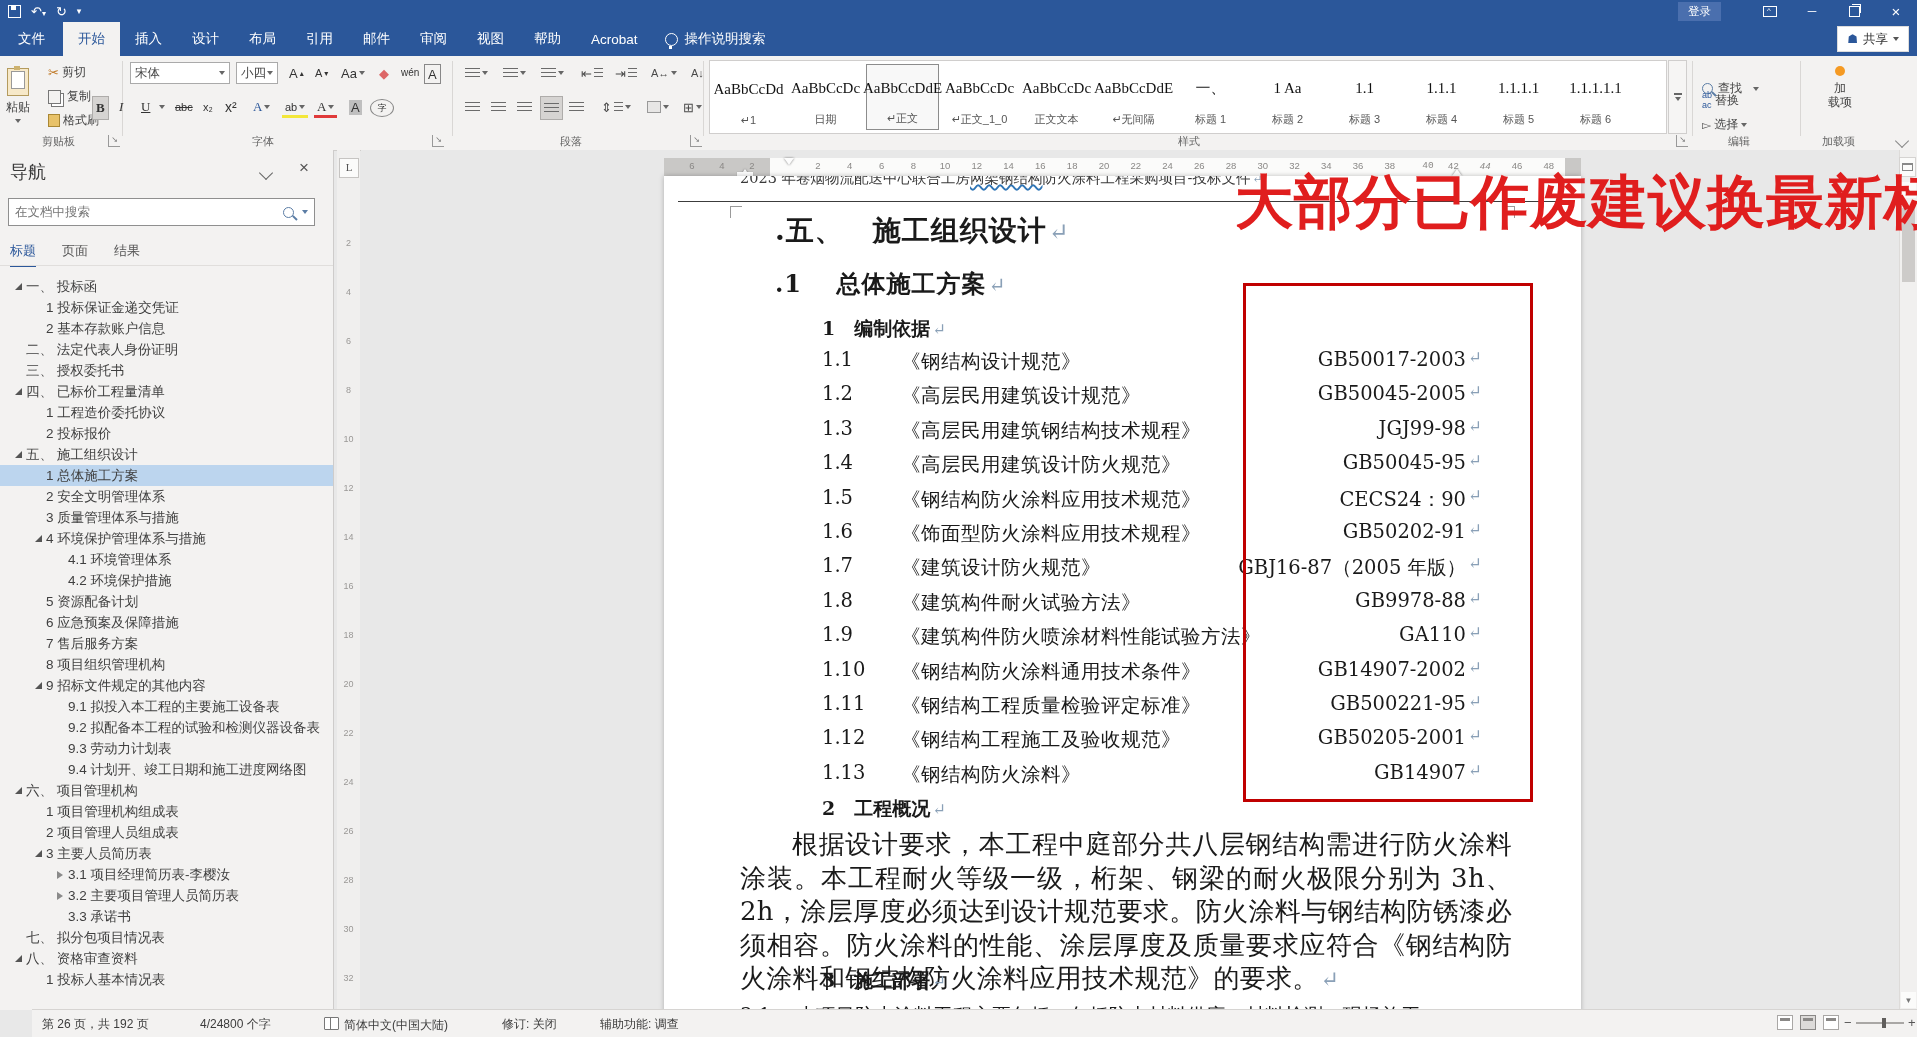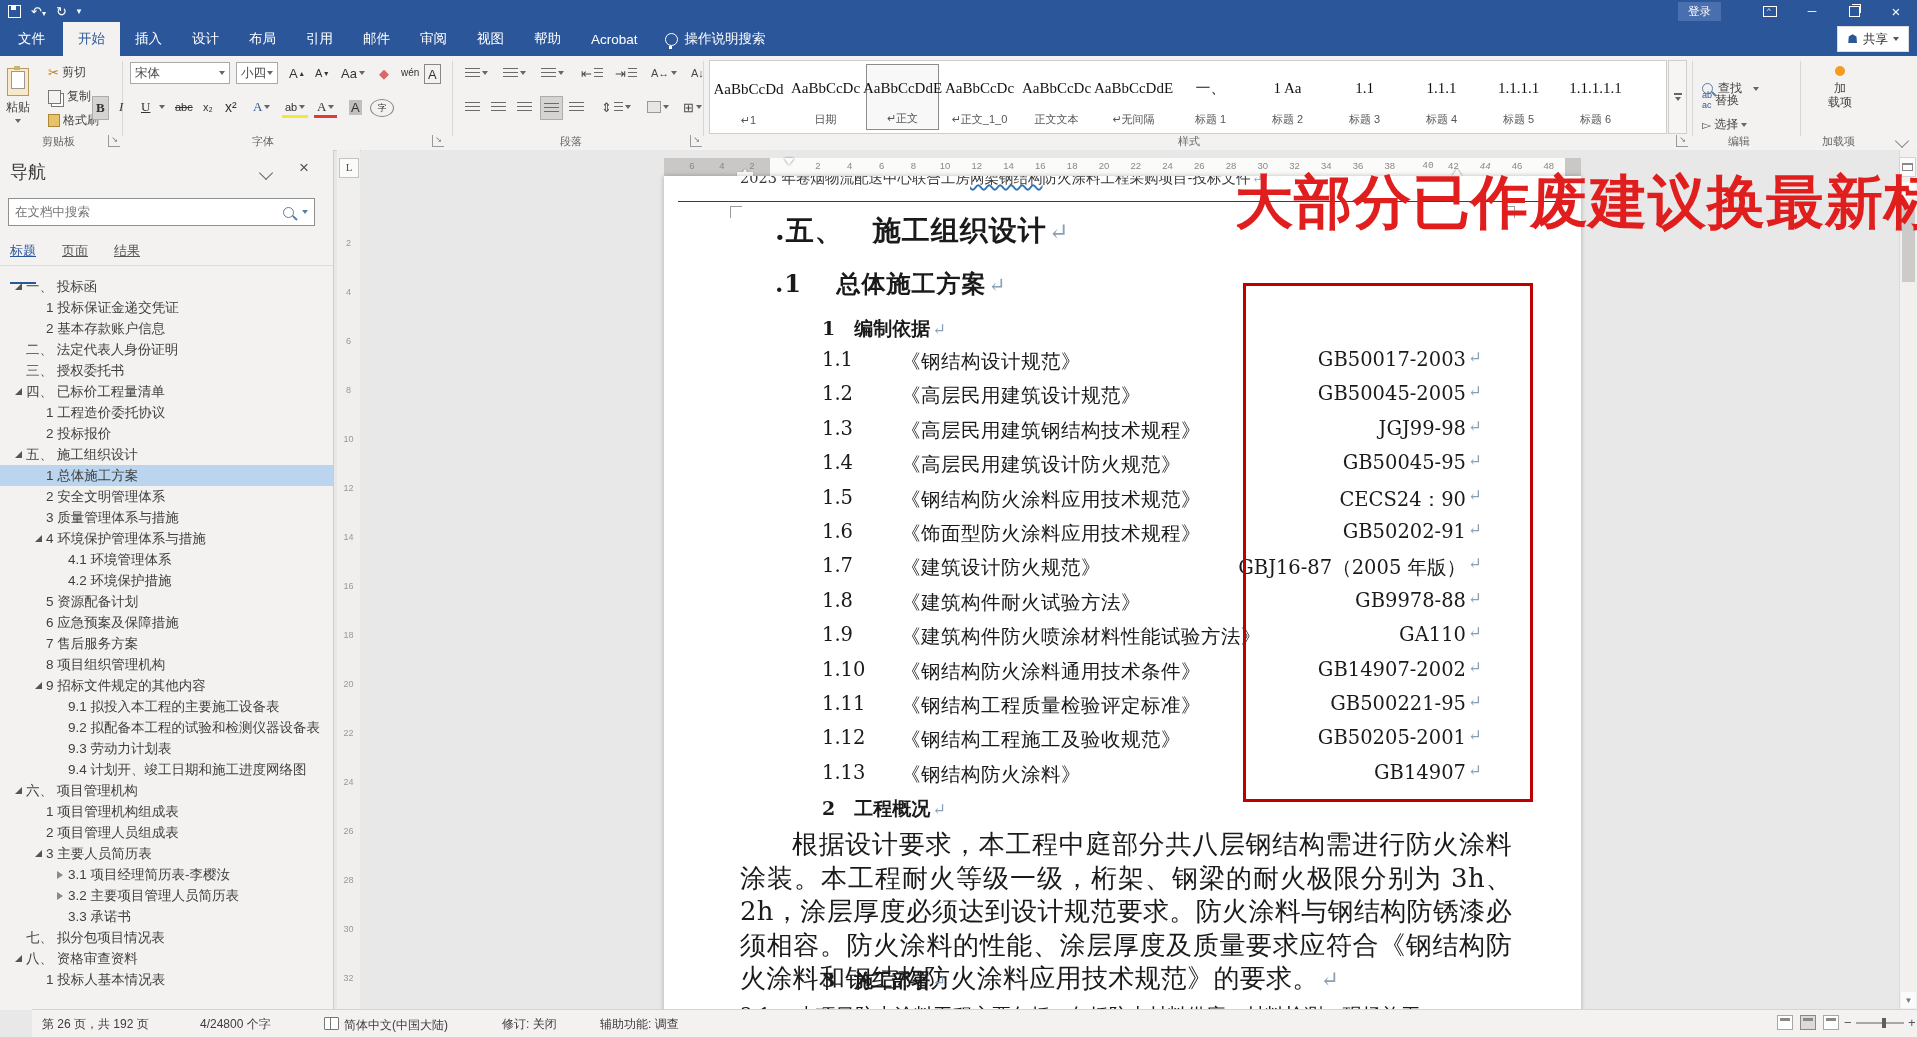--- a/index.html
+++ b/index.html
@@ -85,21 +85,21 @@
   .nav-head{position:absolute;left:10px;top:10px;font-size:18px;color:#3b3b3b;}
   .nav-chev{position:absolute;right:62px;top:18px;width:9px;height:9px;border-left:1.5px solid #666;
             border-bottom:1.5px solid #666;transform:rotate(-45deg);}
   .nav-close{position:absolute;right:24px;top:8px;font-size:17px;color:#555;}
   .nav-search{position:absolute;left:8px;top:48px;right:18px;height:26px;background:#fff;
               border:1px solid #8f8f8f;display:flex;align-items:center;}
   .nav-search .ph{flex:1;padding-left:6px;font-size:12.5px;color:#767676;}
   .mag{width:9px;height:9px;border:1.7px solid #5b7da5;border-radius:50%;position:relative;margin-right:8px;}
   .mag::after{content:"";position:absolute;left:8px;top:9px;width:6px;height:1.7px;background:#5b7da5;transform:rotate(45deg);}
   .nav-tabs{position:absolute;left:10px;top:92px;display:flex;gap:26px;font-size:13px;color:#555;}
-  .nav-tab{padding-bottom:22px;text-decoration:underline;}
+  .nav-tab{padding-bottom:5px;}
   .nav-tab.active{color:#2b579a;border-bottom:2.5px solid #2b579a;}
   .nav-tabline{position:absolute;left:0;right:0;top:115px;height:1px;background:#e0dedc;}
   .nav-list{position:absolute;left:0;right:0;top:126px;bottom:0;font-size:13.5px;color:#3f3f3f;}
   .nav-row{height:21px;display:flex;align-items:center;white-space:nowrap;overflow:hidden;}
   .nav-row.sel{background:#bcd5ee;}
   .disc{width:16px;flex:0 0 16px;display:flex;align-items:center;justify-content:center;}
   .tri-open{width:0;height:0;border-left:7px solid transparent;border-bottom:7px solid #555;}
   .tri-closed{width:0;height:0;border-top:4.5px solid transparent;border-bottom:4.5px solid transparent;
               border-left:6px solid #8a8a8a;}
 

